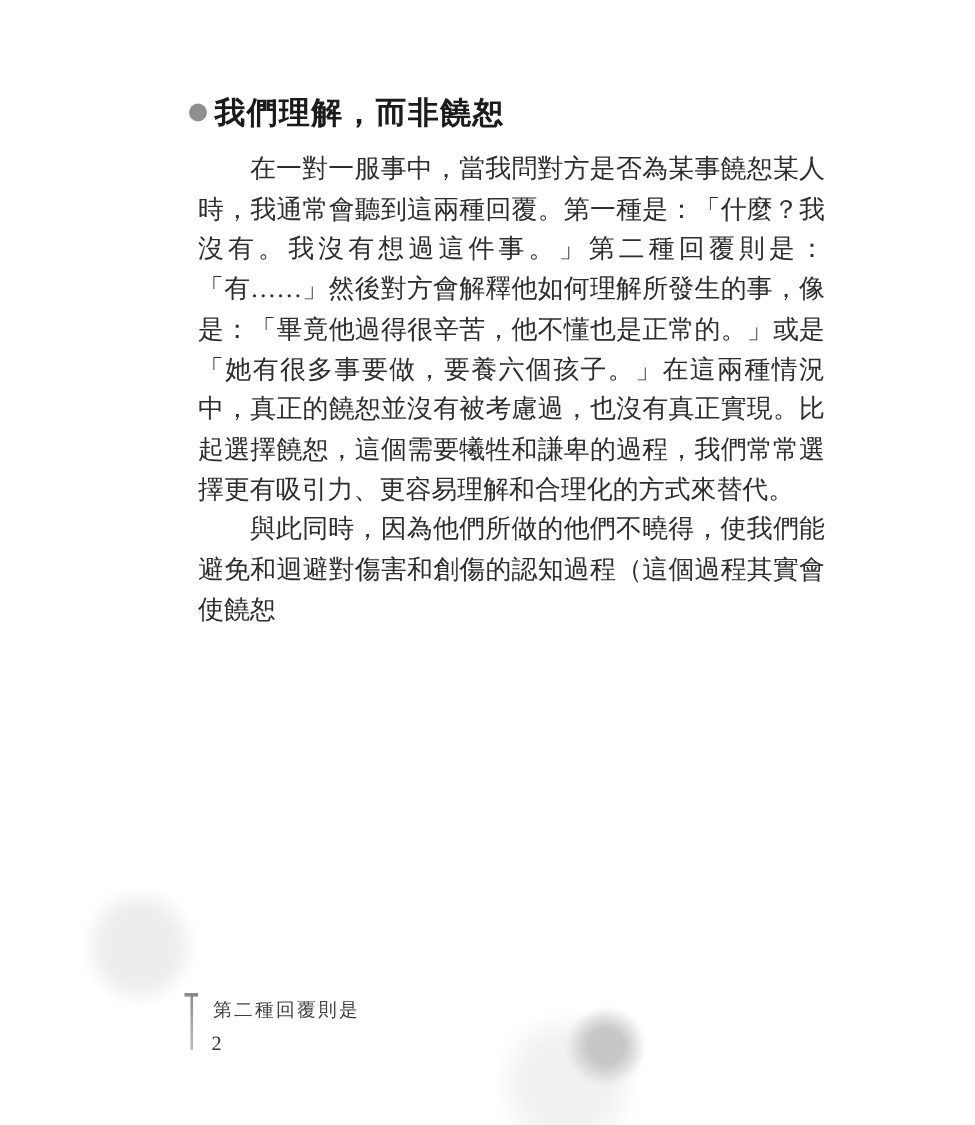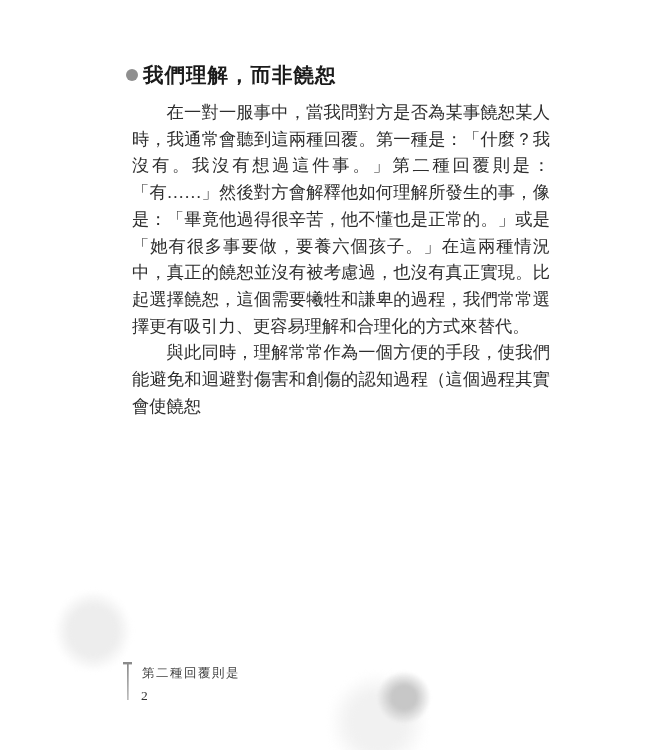--- a/index.html
+++ b/index.html
@@ -124,21 +124,21 @@
 <div class="blob blob-light-bottom"></div>
 <div class="blob blob-dark-small"></div>
 
 <div class="heading">
   <span class="bullet"></span>
   <span class="heading-text">我們理解，而非饒恕</span>
 </div>
 
 <div class="body-text">
   <p>在一對一服事中，當我問對方是否為某事饒恕某人時，我通常會聽到這兩種回覆。第一種是：「什麼？我沒有。我沒有想過這件事。」第二種回覆則是：「有……」然後對方會解釋他如何理解所發生的事，像是：「畢竟他過得很辛苦，他不懂也是正常的。」或是「她有很多事要做，要養六個孩子。」在這兩種情況中，真正的饒恕並沒有被考慮過，也沒有真正實現。比起選擇饒恕，這個需要犧牲和謙卑的過程，我們常常選擇更有吸引力、更容易理解和合理化的方式來替代。</p>
-  <p>與此同時，理解常常作為一個方便的手段，使我們能避免和迴避對傷害和創傷的認知過程（這個過程其實會使饒恕</p>
+  <p>與此同時，因為他們所做的他們不曉得，使我們能避免和迴避對傷害和創傷的認知過程（這個過程其實會使饒恕</p>
 </div>
 
 <div class="footer">
   <svg class="pin" width="12" height="40" viewBox="0 0 12 40" aria-hidden="true">
     <defs>
       <linearGradient id="pinGrad" x1="0" y1="0" x2="0" y2="1">
         <stop offset="0" stop-color="#8a8a8a"></stop>
         <stop offset="1" stop-color="#bdbdbd"></stop>
       </linearGradient>
     </defs>

